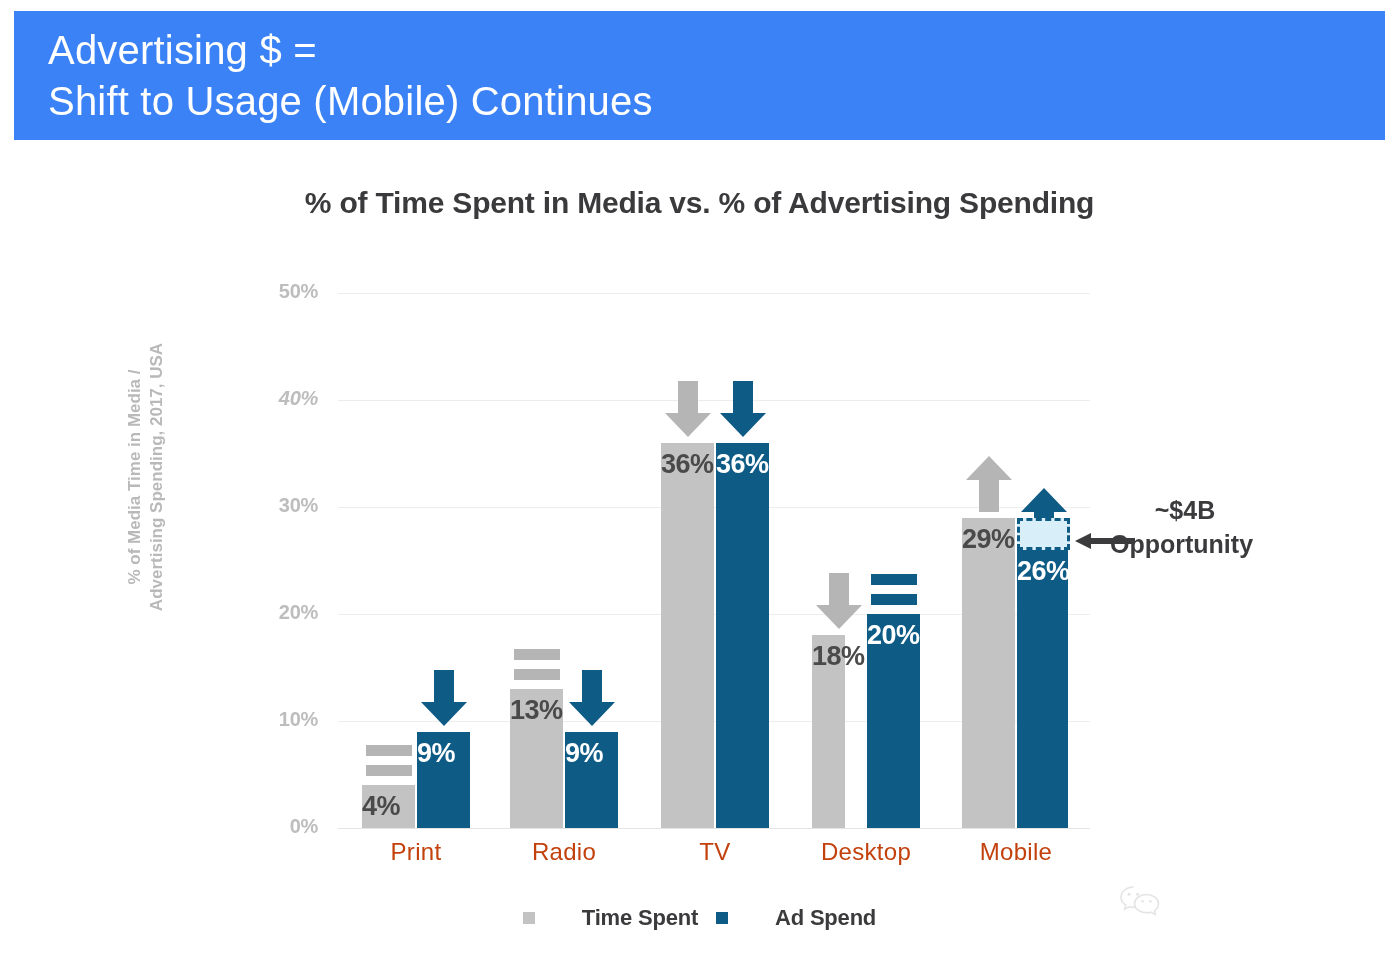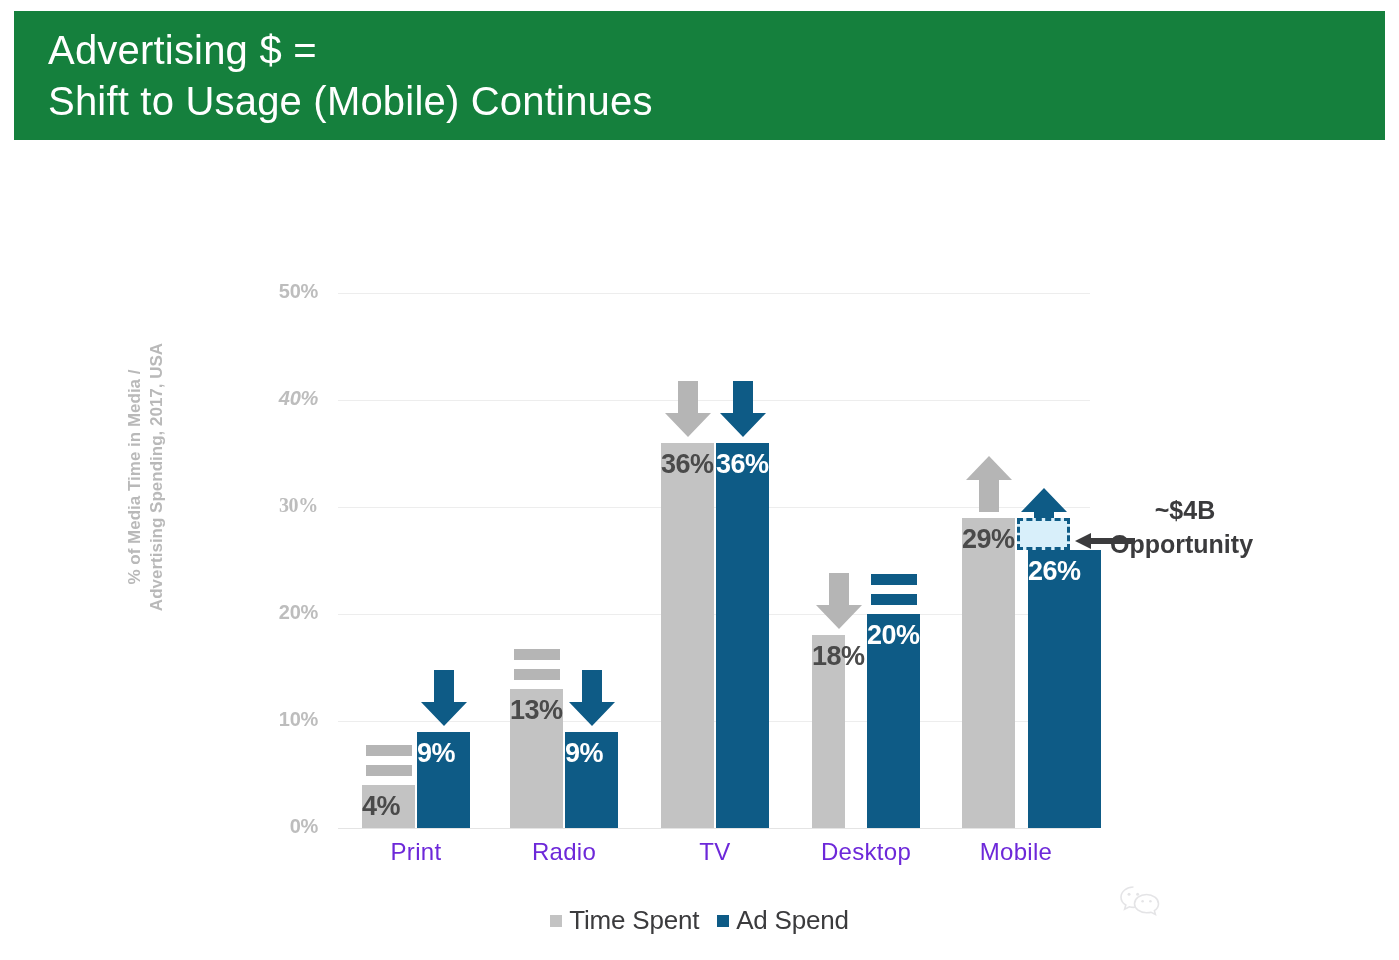--- a/index.html
+++ b/index.html
@@ -16,21 +16,21 @@
     -webkit-font-smoothing: antialiased;
   }
 
   
   #header-banner {
     position: absolute;
     left: 14px;
     top: 11px;
     width: 1371px;
     height: 129px;
-    background: #15803d;
+    background: #3b82f6;
     box-sizing: border-box;
   }
   #header-title {
     position: absolute;
     left: 34px;
     top: 14px;
     color: #ffffff;
     font-size: 40px;
     line-height: 51px;
     font-weight: 400;
@@ -127,21 +127,21 @@
   .trend-marker {
     position: absolute;
   }
   .trend-marker svg { display: block; }
 
   
   .x-tick-label {
     position: absolute;
     top: 838px;
     text-align: center;
-    color: #6d28d9;
+    color: #c2410c;
     font-size: 24px;
     letter-spacing: 0.3px;
   }
 
   
   #annotation {
     position: absolute;
     left: 1110px;
     top: 493px;
     color: #3b3b3d;
@@ -173,23 +173,24 @@
     align-items: center;
     gap: 7px;
   }
   .legend-swatch {
     width: 12px;
     height: 12px;
     display: inline-block;
   }
   .legend-label {
     color: #3b3b3d;
-    font-size: 26px;
-    font-weight: normal;
+    font-size: 22px;
+    font-weight: bold;
     letter-spacing: -0.2px;
+    margin-left: 40px;
   }
 
   
   #watermark {
     position: absolute;
     left: 1119px;
     top: 884px;
     display: flex;
     align-items: center;
     gap: 9px;
@@ -204,37 +205,38 @@
 </head>
 <body>
 
 <div id="header-banner">
   <div id="header-title">Advertising $ =
 Shift to Usage (Mobile) Continues</div>
 </div>
 
 <div id="chart-area">
 
+  <div id="chart-title">% of Time Spent in Media vs. % of Advertising Spending</div>
 
   <div id="y-axis-title">% of Media Time in Media /
 Advertising Spending, 2017, USA</div>
 
   <div id="grid-layer">
       <div class="gridline axis-zero" style="top: 828px;"></div>
       <div class="gridline" style="top: 721px;"></div>
       <div class="gridline" style="top: 614px;"></div>
       <div class="gridline" style="top: 507px;"></div>
       <div class="gridline" style="top: 400px;"></div>
       <div class="gridline" style="top: 293px;"></div>
     </div>
   <div id="ytick-layer">
       <div class="y-tick-label" style="top: 815px; left: 256px;">0%</div>
       <div class="y-tick-label" style="top: 708px; left: 256px;">10%</div>
       <div class="y-tick-label" style="top: 601px; left: 256px;">20%</div>
-      <div class="y-tick-label" style="top: 494px; left: 256px; font-family: Liberation Serif, serif;">30%</div>
+      <div class="y-tick-label" style="top: 494px; left: 256px;">30%</div>
       <div class="y-tick-label" style="top: 387px; left: 256px; font-style: italic;">40%</div>
       <div class="y-tick-label" style="top: 280px; left: 256px;">50%</div>
     </div>
 
   <div id="bars-layer">
       <div class="bar time" style="left: 362px; top: 785.2px; width: 53px; height: 42.8px;">
         <span class="bar-value">4%</span>
       </div>
       <div class="bar time" style="left: 510px; top: 688.9px; width: 53px; height: 139.1px;">
         <span class="bar-value">13%</span>
@@ -253,21 +255,21 @@
       </div>
       <div class="bar spend" style="left: 565px; top: 731.7px; width: 53px; height: 96.3px;">
         <span class="bar-value">9%</span>
       </div>
       <div class="bar spend" style="left: 716px; top: 442.8px; width: 53px; height: 385.2px;">
         <span class="bar-value">36%</span>
       </div>
       <div class="bar spend" style="left: 867px; top: 614px; width: 53px; height: 214px;">
         <span class="bar-value">20%</span>
       </div>
-      <div class="bar spend" style="left: 1017px; top: 549.8px; width: 73px; height: 278.2px; margin-left: 11px;">
+      <div class="bar spend" style="left: 1017px; top: 549.8px; width: 51px; height: 278.2px;">
         <span class="bar-value">26%</span>
       </div>
     </div>
 
   <div id="markers-layer">
       <div class="trend-marker" style="left: 365.5px; top: 743.2px;">
         <svg width="46" height="36" viewBox="0 0 46 36">
           <rect x="0" y="2" width="46" height="11" fill="#b5b5b5"></rect>
           <rect x="0" y="22" width="46" height="11" fill="#b5b5b5"></rect>
         </svg>

